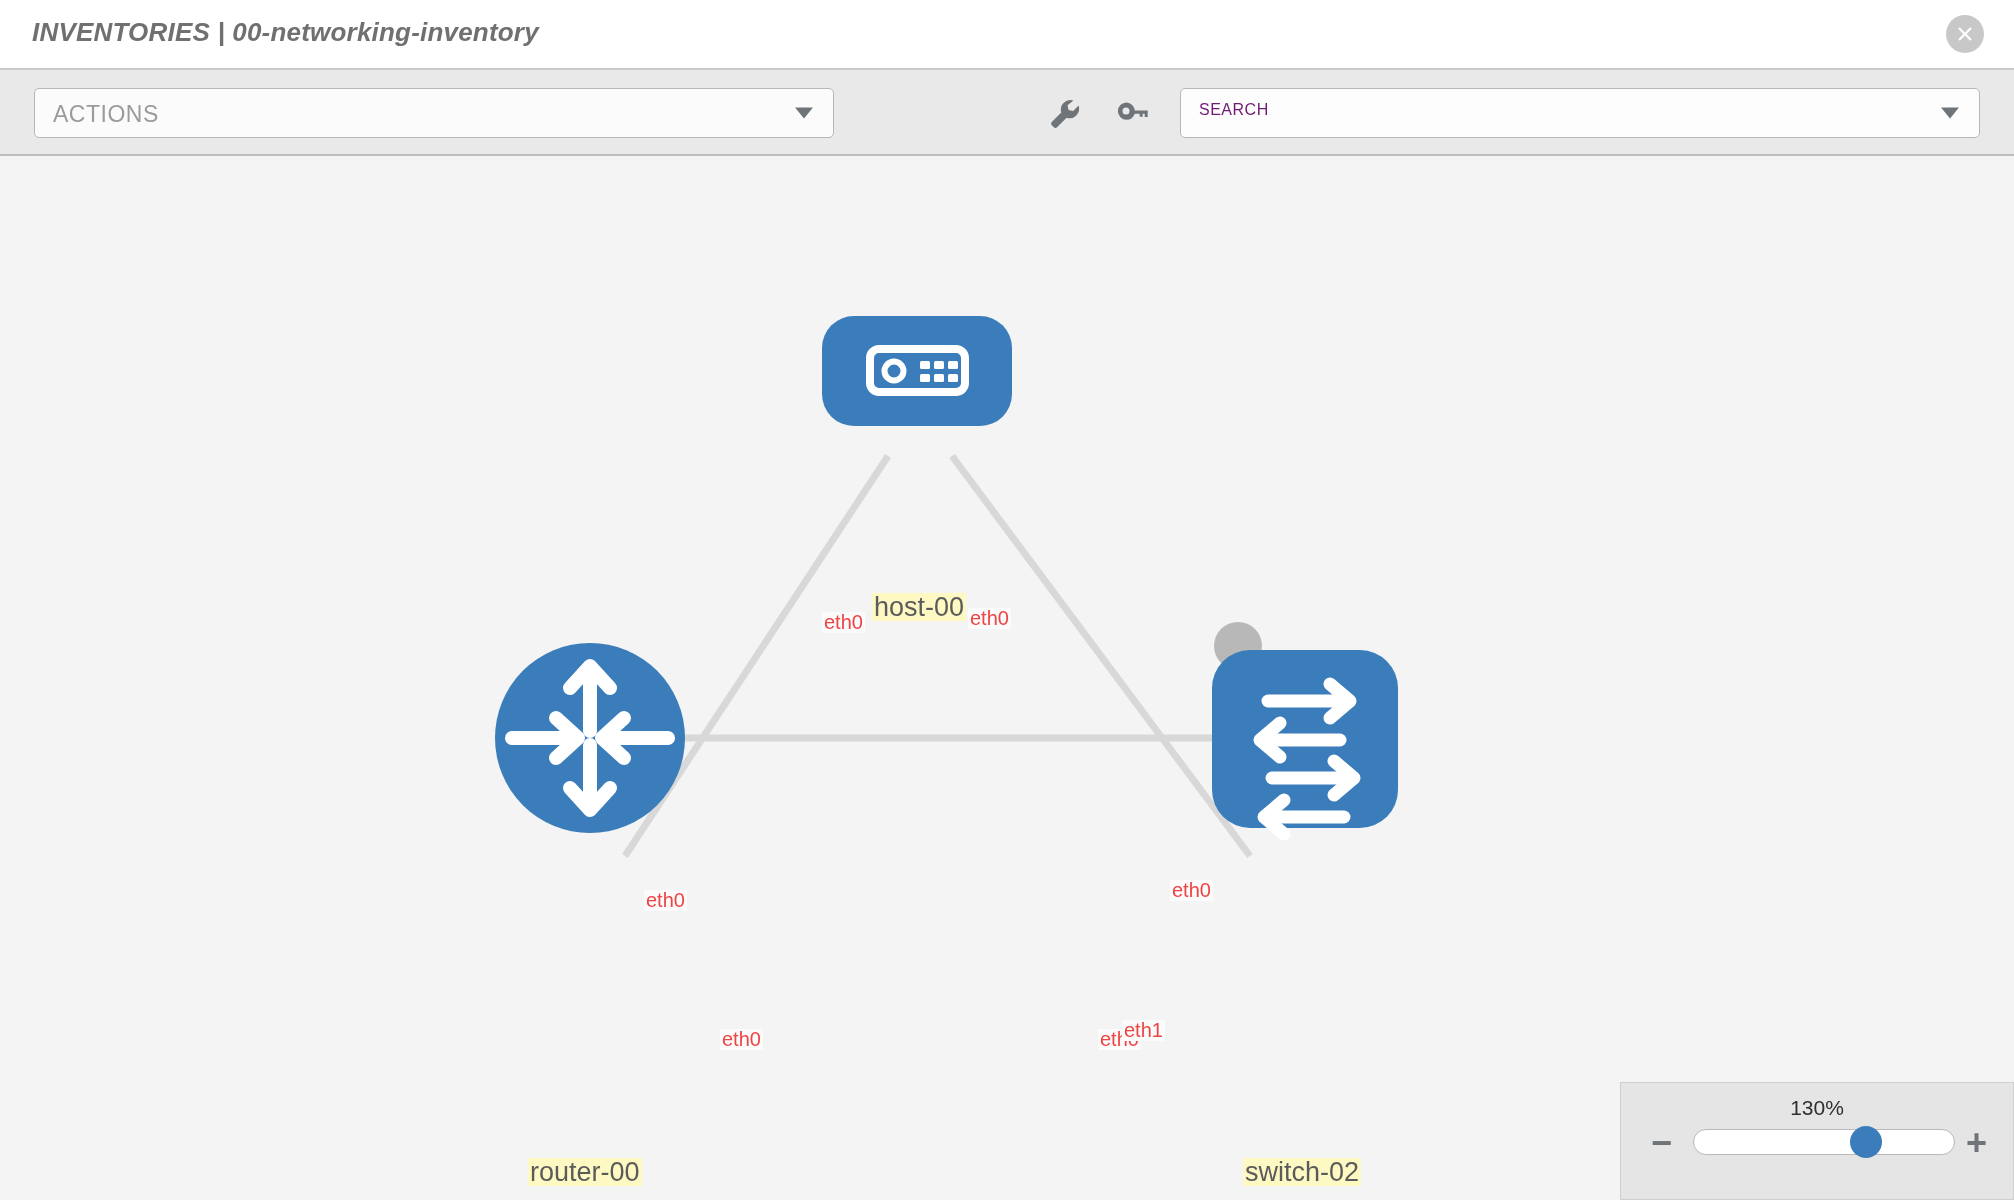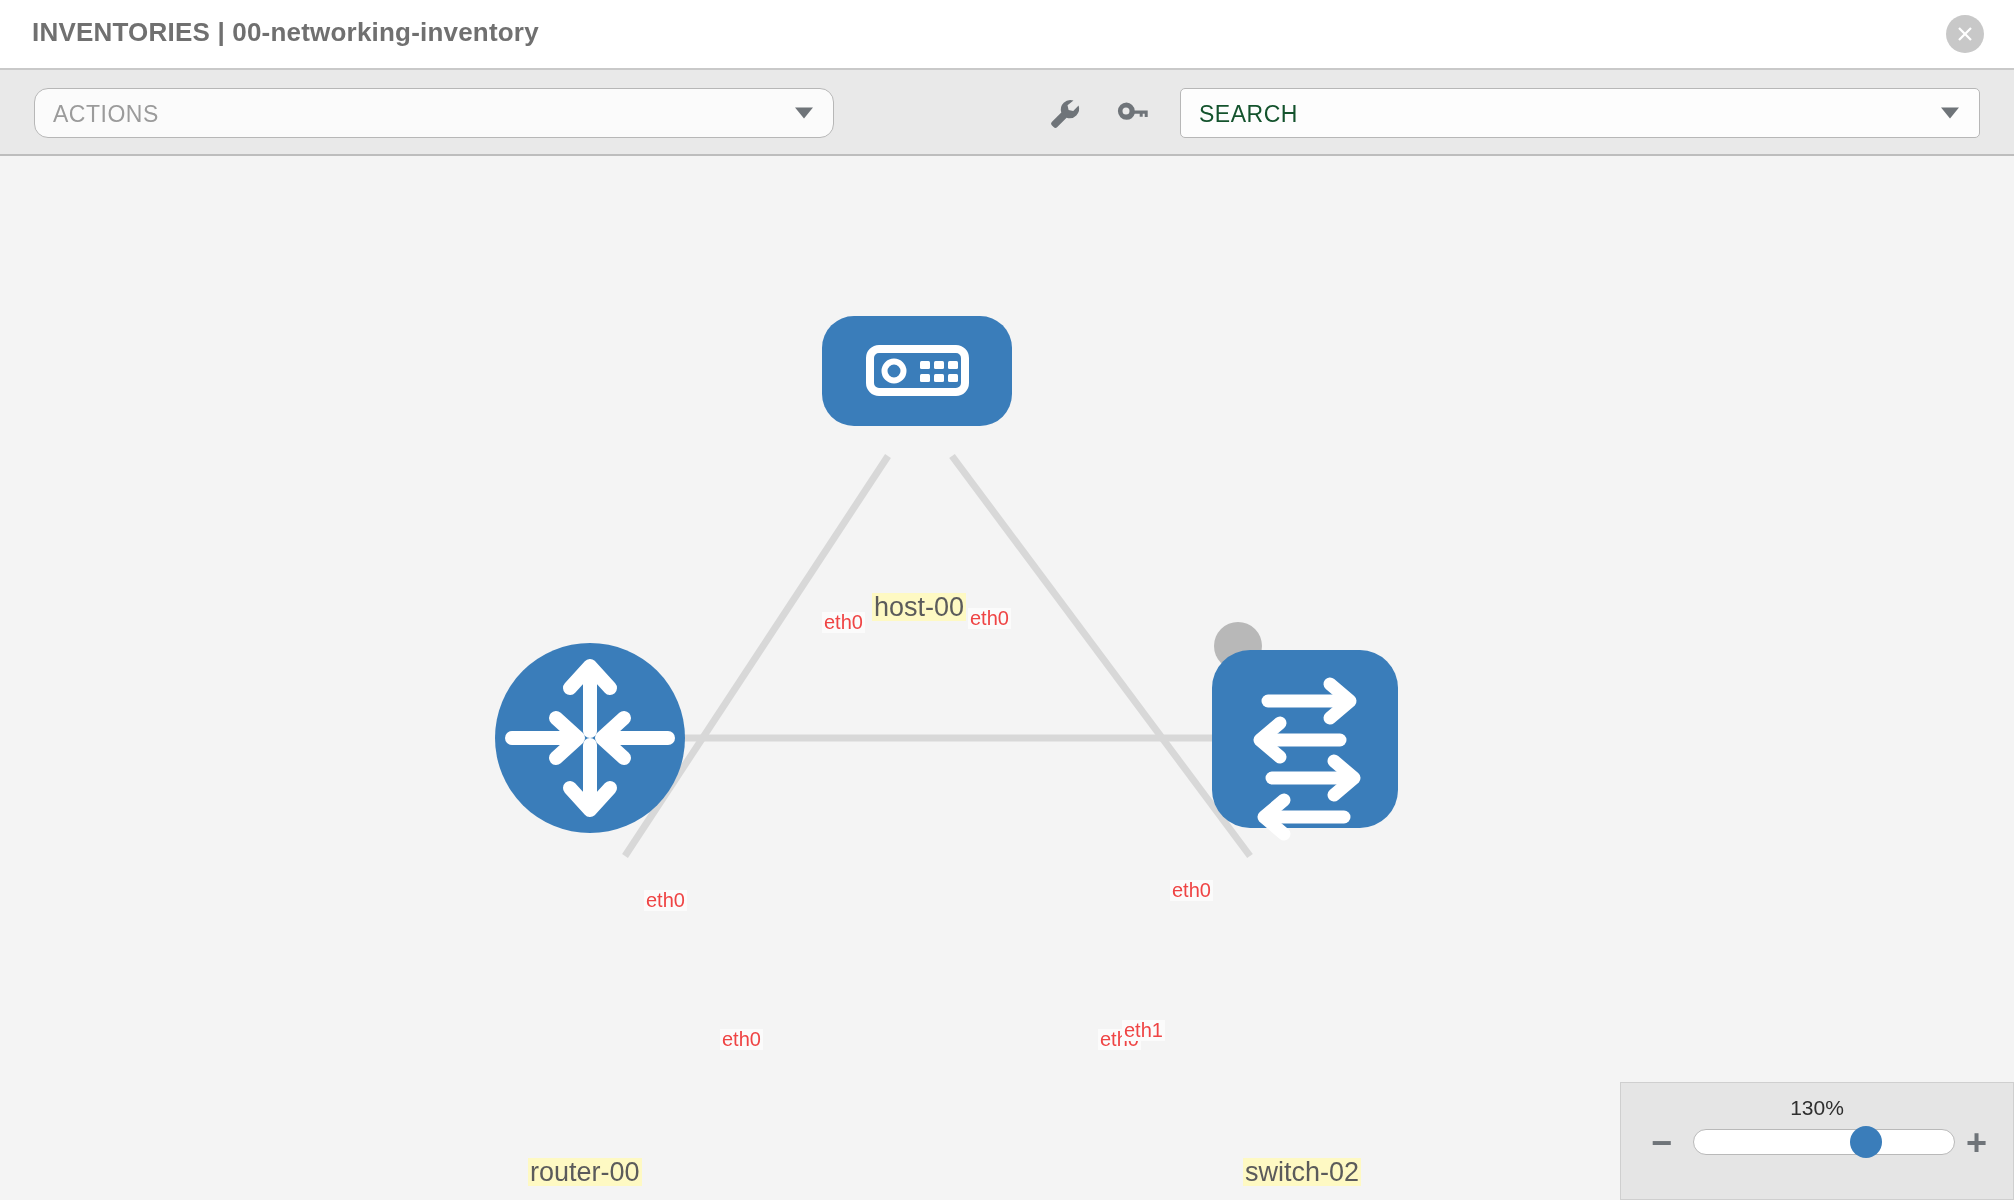--- a/index.html
+++ b/index.html
@@ -9,20 +9,21 @@
     font-family: "Liberation Sans", sans-serif;
     overflow: hidden;
   }
   #app { position: relative; width: 2014px; height: 1200px; background: #ffffff; }
 
   
   .header {
     position: absolute; left: 0; top: 0; width: 2014px; height: 70px;
     background: #ffffff;
     border-bottom: 2px solid #c9c9c9;
+    font-style: italic;
   }
   .header-title {
     position: absolute; left: 32px; top: 17px;
     font-size: 26px; font-weight: bold; letter-spacing: 0.2px;
     color: #707070; white-space: nowrap;
   }
   .close-btn {
     position: absolute; right: 30px; top: 15px;
     width: 38px; height: 38px; border-radius: 50%;
     background: #c8c8c8;
@@ -34,21 +35,21 @@
   
   .toolbar {
     position: absolute; left: 0; top: 70px; width: 2014px; height: 86px;
     background: #e9e9e9;
     border-bottom: 2px solid #bdbdbd;
   }
   .actions-select {
     position: absolute; left: 34px; top: 18px;
     width: 800px; height: 50px;
     background: #fbfbfb;
-    border: 1px solid #b7b7b7; border-radius: 14px;
+    border: 1px solid #b7b7b7; border-radius: 5px;
     cursor: pointer;
   }
   .actions-select .label {
     position: absolute; left: 18px; top: 12px;
     font-size: 23px; color: #9b9b9b; letter-spacing: 0.5px;
   }
   .caret {
     position: absolute; right: 20px; top: 50%; transform: translateY(-50%);
     width: 0; height: 0;
     border-left: 9px solid transparent;
@@ -66,21 +67,21 @@
 
   .search-box {
     position: absolute; left: 1180px; top: 18px;
     width: 800px; height: 50px;
     background: #fdfdfd;
     border: 1px solid #b7b7b7; border-radius: 5px;
     cursor: text;
   }
   .search-box .label {
     position: absolute; left: 18px; top: 12px;
-    font-size: 23px; color: #14532d; letter-spacing: 0.5px;
+    font-size: 16px; color: #701a75; letter-spacing: 0.5px;
   }
 
   
   .canvas {
     position: absolute; left: 0; top: 156px;
     width: 2014px; height: 1044px;
     background: #f4f4f4;
     overflow: hidden;
   }
   .canvas svg { position: absolute; left: 0; top: 0; }

